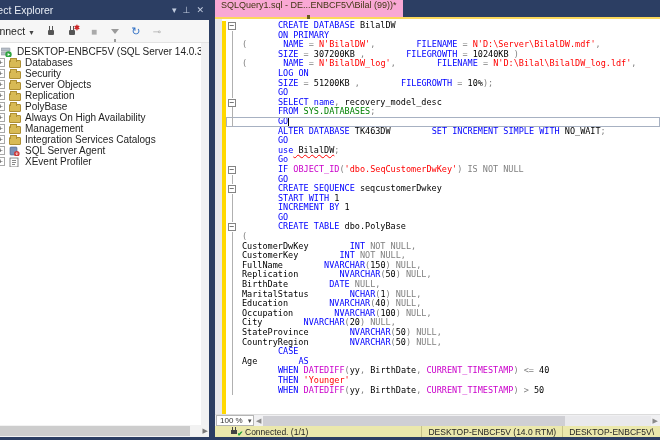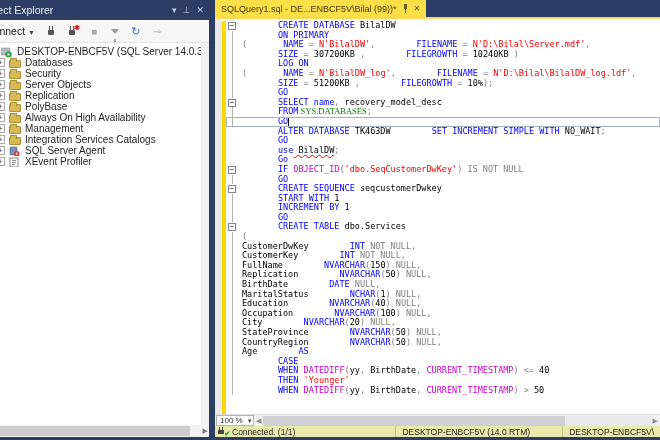--- a/index.html
+++ b/index.html
@@ -38,48 +38,48 @@
   .agenticon, .xeventicon { width:11px; height:11px; }
   .srv-row .ticon { margin-left:1px; }
   .oe-vscroll { flex:0 0 8px; background:#f1f1f2; }
   .oe-hscroll { flex:0 0 12px; background:#f2f2f2; display:flex; align-items:center; position:relative; }
   .oe-hthumb { position:absolute; left:0; top:1px; height:10px; width:190px; background:#cdcdcd; }
   .oe-harrow { position:absolute; right:1px; color:#7a7a7a; font-size:7px; }
 
   
   .editor { position:absolute; left:215px; top:0; width:445px; height:437px; display:flex; flex-direction:column; }
   .tabstrip { height:19px; background:#2c3e63; display:flex; border-bottom:2px solid #fcd95c; flex:0 0 auto; }
-  .tab { background:#fde047; color:#403512; font-size:9px; display:flex; align-items:center; gap:5px; padding:0 6px; white-space:nowrap; }
+  .tab { background:#f9a8d4; color:#403512; font-size:9px; display:flex; align-items:center; gap:5px; padding:0 6px; white-space:nowrap;flex-direction:column; }
   .tab .pin { width:7px; height:9px; position:relative; }
   .tab .pin:before { content:""; position:absolute; left:2px; top:0; width:3px; height:5px; background:#6b5a22; }
   .tab .pin:after { content:""; position:absolute; left:3px; top:5px; width:1px; height:4px; background:#6b5a22; }
   .tab .x { font-size:8px; color:#5a4c1e; }
   .ebody { position:relative; flex:1 1 auto; background:#fff; overflow:hidden; }
   .ind-margin { position:absolute; left:0; top:0; bottom:0; width:7px; background:#e8e8ec; }
   .chg-bar { position:absolute; left:7px; top:2px; bottom:0; width:4px; background:#ffd800; }
   .code { position:absolute; left:11px; top:2px; right:0; font-family:"DejaVu Sans Mono", monospace; font-size:8.5px; line-height:9.6px; }
   .line { position:relative; height:9.6px; padding-left:16px; white-space:pre; }
   .line.g:before { content:""; position:absolute; left:6px; top:0; bottom:0; border-left:1px solid #b0b0b0; }
   .fold { position:absolute; left:2px; top:1px; width:8px; height:8px; border:1px solid #848484; background:#fff; color:#333; font-size:8px; line-height:5px; text-align:center; }
   .cur { outline:1px solid #a7b1c2; outline-offset:-1px; }
   .caret-bar { display:inline-block; width:1px; height:9px; background:#000; vertical-align:text-bottom; }
   .kw { color:#0000ff;padding-left:36px; } .id { color:#000000; } .str { color:#ff0000; }
-  .op { color:#808080; } .gr { color:#808080; } .sys { color:#008000;font-family:Liberation Serif, serif; } .fn { color:#ca00ca; }
+  .op { color:#808080; } .gr { color:#808080; } .sys { color:#008000; } .fn { color:#ca00ca; }
   .err { color:#000; text-decoration:underline wavy #ff0000 1px; text-underline-offset:1px; }
 
   .hscroll-row { flex:0 0 12px; background:#f0f0f2; display:flex; align-items:center; border-top:1px solid #dcdcdc; }
   .zoom-box { width:38px; height:11px; margin-left:1px; background:#fff; border:1px solid #b5b5b5; font-size:8px; color:#333; display:flex; align-items:center; padding-left:3px; gap:4px; }
   .zoom-box .caret { font-size:6px; }
   .h-arrow { color:#8a8a8a; font-size:7px; padding:0 2px; }
   .h-track { flex:1; height:10px; background:#e9e9ec; position:relative; }
   .h-thumb { position:absolute; left:0; top:0; height:10px; width:78%; background:#cfcfd4; }
 
   .statusbar { flex:0 0 11px; background:#ebe8ac; display:flex; align-items:center; font-size:8.5px; color:#1e1e1e; overflow:hidden; white-space:nowrap; }
-  .sb-left { display:flex; align-items:center; gap:4px; padding-left:3px; }
-  .sb-right { margin-left:auto; display:flex; align-items:center; height:100%;gap:26px; }
+  .sb-left { display:flex; align-items:center; gap:4px; padding-left:16px; }
+  .sb-right { margin-left:auto; display:flex; align-items:center; height:100%; }
   .sb-seg { padding:0 6px; height:100%; display:flex; align-items:center; border-left:1px solid #c6c288; }
   .sb-plug { position:relative; width:10px; height:9px; }
   .sb-plug .b { position:absolute; left:0; top:3px; width:6px; height:4px; background:#444; }
   .sb-plug .p1,.sb-plug .p2 { position:absolute; width:1px; height:3px; background:#444; top:0; }
   .sb-plug .p1{left:1px;} .sb-plug .p2{left:4px;}
   .sb-plug .chk { position:absolute; right:-2px; bottom:-2px; color:#1d9e33; font-size:7px; font-weight:bold; }
 </style>
 </head>
 <body>
 
@@ -206,54 +206,54 @@
         <span class="pin"></span>
         <span class="x">✕</span>
       </div>
     </div>
     <div class="ebody">
       <div class="ind-margin"></div>
       <div class="chg-bar"></div>
       <div class="code" id="code">
           <div class="line"><span class="fold">−</span><span class="kw">CREATE DATABASE</span><span class="id"> BilalDW</span></div>
           <div class="line g"><span class="kw">ON PRIMARY</span></div>
-          <div class="line g"><span class="op">(</span><span class="kw">NAME</span><span class="op"> = </span><span class="str">N'BilalDW'</span><span class="op">, </span><span class="kw">FILENAME</span><span class="op"> = </span><span class="str">N'D:\Bilal\Server.mdf'</span><span class="op">,</span></div>
+          <div class="line g"><span class="op">(</span><span class="kw">NAME</span><span class="op"> = </span><span class="str">N'BilalDW'</span><span class="op">, </span><span class="kw">FILENAME</span><span class="op"> = </span><span class="str">N'D:\Server\BilalDW.mdf'</span><span class="op">,</span></div>
           <div class="line g"><span class="kw">SIZE</span><span class="op"> = </span><span class="id">307200KB</span><span class="op"> , </span><span class="kw">FILEGROWTH</span><span class="op"> = </span><span class="id">10240KB</span><span class="op"> )</span></div>
+          <div class="line g"><span class="op">(</span><span class="kw">NAME</span><span class="op"> = </span><span class="str">N'BilalDW_log'</span><span class="op">, </span><span class="kw">FILENAME</span><span class="op"> = </span><span class="str">N'D:\Bilal\BilalDW_log.ldf'</span><span class="op">,</span></div>
           <div class="line g"><span class="kw">LOG ON</span></div>
-          <div class="line g"><span class="op">(</span><span class="kw">NAME</span><span class="op"> = </span><span class="str">N'BilalDW_log'</span><span class="op">, </span><span class="kw">FILENAME</span><span class="op"> = </span><span class="str">N'D:\Bilal\BilalDW_log.ldf'</span><span class="op">,</span></div>
           <div class="line g"><span class="kw">SIZE</span><span class="op"> = </span><span class="id">51200KB</span><span class="op"> , </span><span class="kw">FILEGROWTH</span><span class="op"> = </span><span class="id">10%</span><span class="op">);</span></div>
           <div class="line g"><span class="kw">GO</span></div>
           <div class="line"><span class="fold">−</span><span class="kw">SELECT name</span><span class="op">,</span><span class="id"> recovery_model_desc</span></div>
           <div class="line g"><span class="kw">FROM</span><span class="sys"> SYS.DATABASES</span><span class="op">;</span></div>
           <div class="line g cur"><span class="kw">GO</span><span class="caret-bar"></span></div>
           <div class="line"><span class="kw">ALTER DATABASE</span><span class="id"> TK463DW </span><span class="kw">SET INCREMENT SIMPLE WITH</span><span class="id"> NO_WAIT</span><span class="op">;</span></div>
           <div class="line"><span class="kw">GO</span></div>
           <div class="line"><span class="kw">use</span><span class="err"> BilalDW</span><span class="op">;</span></div>
           <div class="line"><span class="kw">Go</span></div>
           <div class="line"><span class="fold">−</span><span class="kw">IF</span><span class="fn"> OBJECT_ID</span><span class="op">(</span><span class="str">'dbo.SeqCustomerDwKey'</span><span class="op">) </span><span class="gr">IS NOT NULL</span></div>
           <div class="line g"><span class="kw">GO</span></div>
           <div class="line"><span class="fold">−</span><span class="kw">CREATE SEQUENCE</span><span class="id"> seqcustomerDwkey</span></div>
           <div class="line g"><span class="kw">START WITH</span><span class="id"> 1</span></div>
           <div class="line g"><span class="kw">INCREMENT BY</span><span class="id"> 1</span></div>
           <div class="line g"><span class="kw">GO</span></div>
-          <div class="line"><span class="fold">−</span><span class="kw">CREATE TABLE</span><span class="id"> dbo.Services</span></div>
+          <div class="line"><span class="fold">−</span><span class="kw">CREATE TABLE</span><span class="id"> dbo.PolyBase</span></div>
           <div class="line g"><span class="op">(</span></div>
           <div class="line g"><span class="id">CustomerDwKey </span><span class="kw">INT</span><span class="gr"> NOT NULL</span><span class="op">,</span></div>
           <div class="line g"><span class="id">CustomerKey </span><span class="kw">INT</span><span class="gr"> NOT NULL</span><span class="op">,</span></div>
           <div class="line g"><span class="id">FullName </span><span class="kw">NVARCHAR</span><span class="op">(</span><span class="id">150</span><span class="op">)</span><span class="gr"> NULL</span><span class="op">,</span></div>
           <div class="line g"><span class="id">Replication </span><span class="kw">NVARCHAR</span><span class="op">(</span><span class="id">50</span><span class="op">)</span><span class="gr"> NULL</span><span class="op">,</span></div>
           <div class="line g"><span class="id">BirthDate </span><span class="kw">DATE</span><span class="gr"> NULL</span><span class="op">,</span></div>
           <div class="line g"><span class="id">MaritalStatus </span><span class="kw">NCHAR</span><span class="op">(</span><span class="id">1</span><span class="op">)</span><span class="gr"> NULL</span><span class="op">,</span></div>
           <div class="line g"><span class="id">Education </span><span class="kw">NVARCHAR</span><span class="op">(</span><span class="id">40</span><span class="op">)</span><span class="gr"> NULL</span><span class="op">,</span></div>
           <div class="line g"><span class="id">Occupation </span><span class="kw">NVARCHAR</span><span class="op">(</span><span class="id">100</span><span class="op">)</span><span class="gr"> NULL</span><span class="op">,</span></div>
           <div class="line g"><span class="id">City </span><span class="kw">NVARCHAR</span><span class="op">(</span><span class="id">20</span><span class="op">)</span><span class="gr"> NULL</span><span class="op">,</span></div>
           <div class="line g"><span class="id">StateProvince </span><span class="kw">NVARCHAR</span><span class="op">(</span><span class="id">50</span><span class="op">)</span><span class="gr"> NULL</span><span class="op">,</span></div>
           <div class="line g"><span class="id">CountryRegion </span><span class="kw">NVARCHAR</span><span class="op">(</span><span class="id">50</span><span class="op">)</span><span class="gr"> NULL</span><span class="op">,</span></div>
+          <div class="line g"><span class="kw">CASE</span></div>
           <div class="line g"><span class="id">Age </span><span class="kw">AS</span></div>
-          <div class="line g"><span class="kw">CASE</span></div>
           <div class="line g"><span class="kw">WHEN</span><span class="fn"> DATEDIFF</span><span class="op">(</span><span class="id">yy</span><span class="op">, </span><span class="id">BirthDate</span><span class="op">, </span><span class="fn">CURRENT_TIMESTAMP</span><span class="op">) &lt;= </span><span class="id">40</span></div>
           <div class="line g"><span class="kw">THEN</span><span class="str"> 'Younger'</span></div>
           <div class="line g"><span class="kw">WHEN</span><span class="fn"> DATEDIFF</span><span class="op">(</span><span class="id">yy</span><span class="op">, </span><span class="id">BirthDate</span><span class="op">, </span><span class="fn">CURRENT_TIMESTAMP</span><span class="op">) &gt; </span><span class="id">50</span></div>
         </div>
     </div>
     <div class="hscroll-row">
       <span class="zoom-box">
           <span>100 %</span>
           <span class="caret">▼</span>
         </span>

